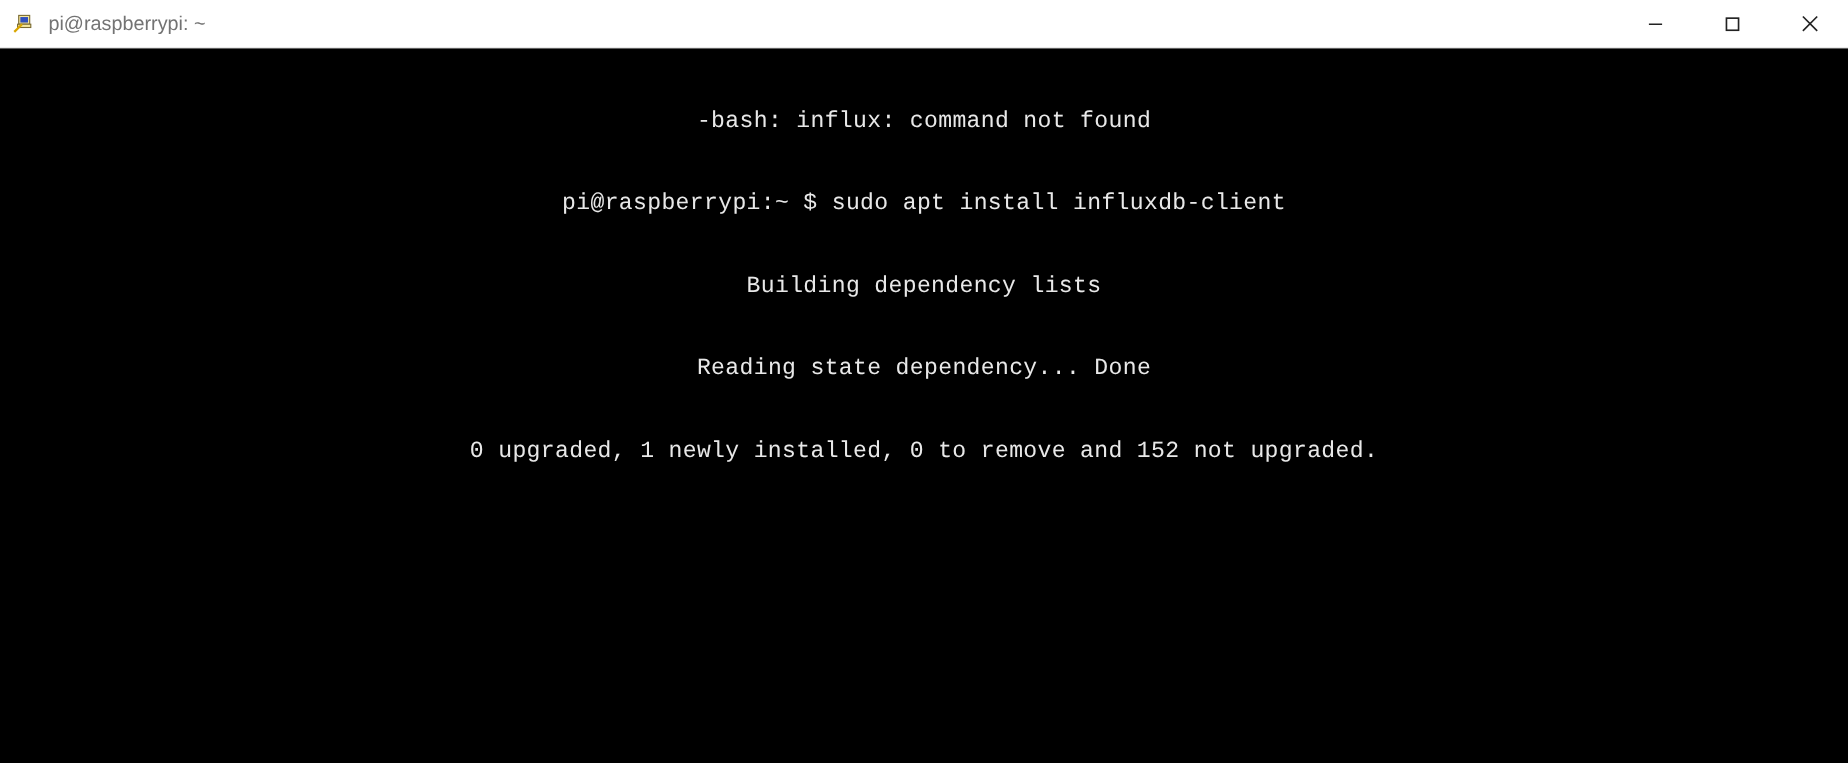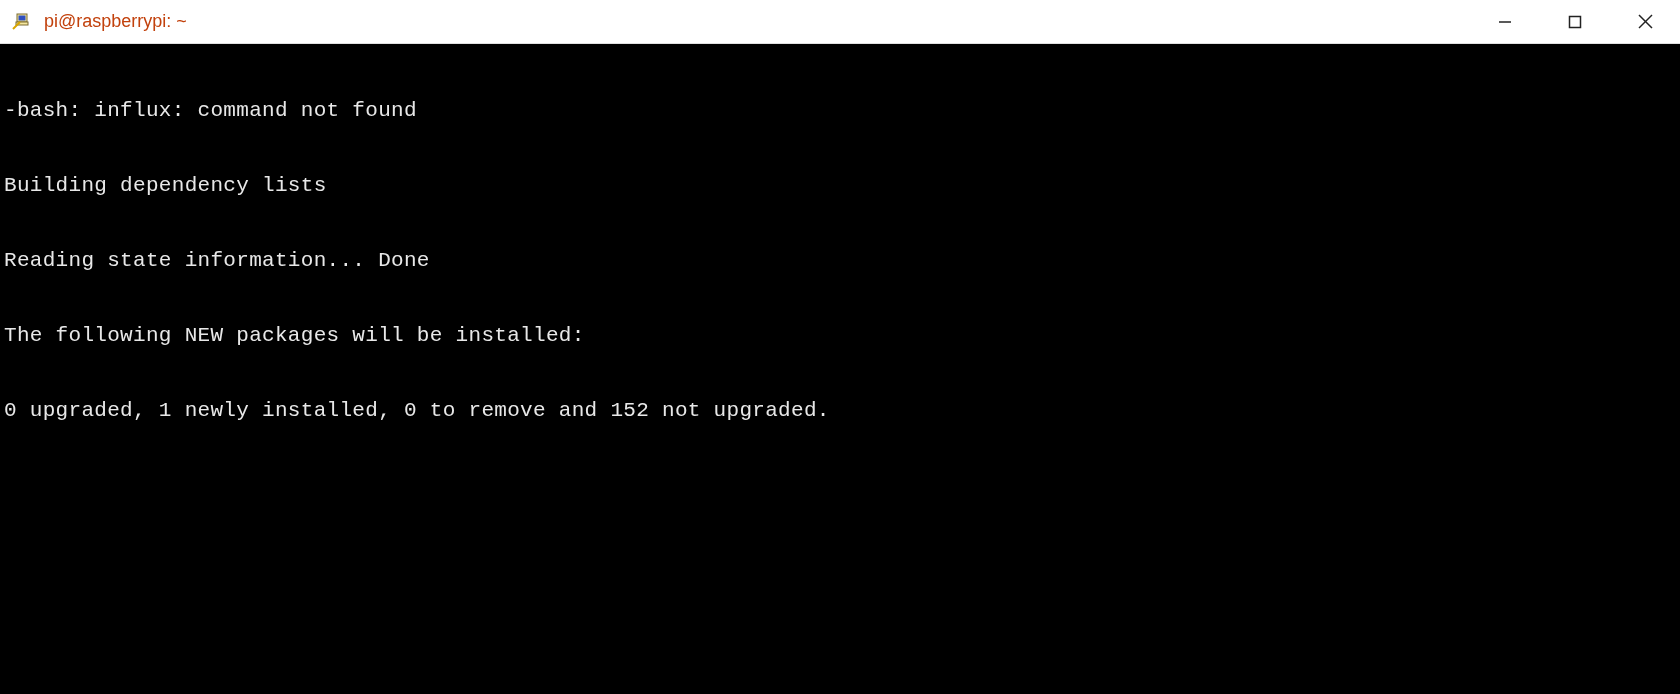--- a/index.html
+++ b/index.html
@@ -22,21 +22,21 @@
       width: 24px;
       height: 24px;
       margin-right: 10px;
       display: flex;
       align-items: center;
       justify-content: center;
     }
     .titlebar-title {
       font-family: "Segoe UI", Tahoma, sans-serif;
       font-size: 18px;
-      color: #c2410c;
+      color: #737373;
       flex: 1;
     }
     .window-controls {
       display: flex;
       height: 100%;
     }
     .win-btn {
       width: 70px;
       height: 100%;
       display: flex;
@@ -49,21 +49,21 @@
       background: #000000;
       color: #e8e8e8;
       height: calc(100% - 44px);
       padding: 4px 4px;
       font-size: 21px;
       line-height: 25px;
       letter-spacing: 0.3px;
       white-space: pre;
       overflow: hidden;
     }
-    .line { display: block; }
+    .line { display: block; text-align: center; }
     @keyframes blink {
       50% { opacity: 0; }
     }
   </style>
 </head>
 <body>
 
 <div class="titlebar">
   <div class="titlebar-icon">
     <svg width="22" height="22" viewBox="0 0 22 22">
@@ -89,23 +89,23 @@
       <svg width="15" height="15" viewBox="0 0 15 15">
         <line x1="1" y1="1" x2="14" y2="14" stroke="#222" stroke-width="1.5"></line>
         <line x1="14" y1="1" x2="1" y2="14" stroke="#222" stroke-width="1.5"></line>
       </svg>
     </div>
   </div>
 </div>
 
 <div class="terminal">
   <span class="line">-bash: influx: command not found</span>
+  <span class="line">pi@raspberrypi:~ $ sudo apt install influxdb-client</span>
   <span class="line">Building dependency lists</span>
-  <span class="line">Reading state information... Done</span>
-  <span class="line">The following NEW packages will be installed:</span>
+  <span class="line">Reading state dependency... Done</span>
   <span class="line">0 upgraded, 1 newly installed, 0 to remove and 152 not upgraded.</span>
   
   
   
   
   
   
   
   
   

